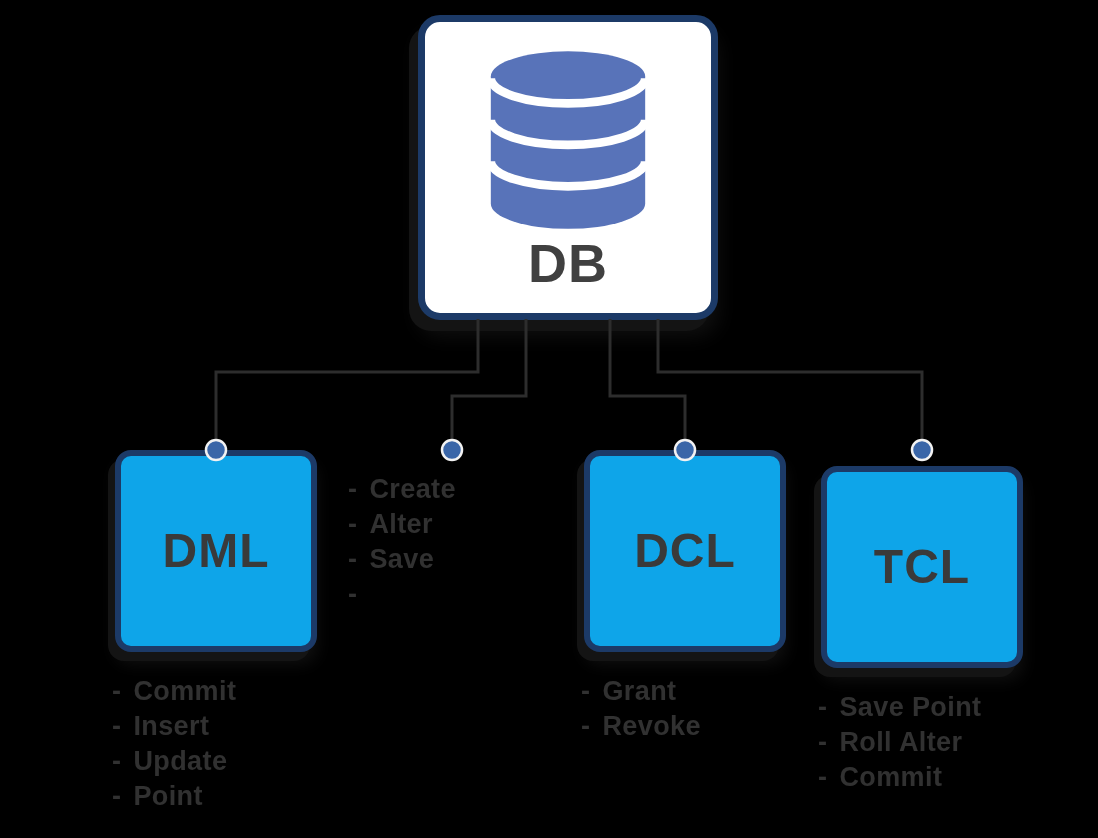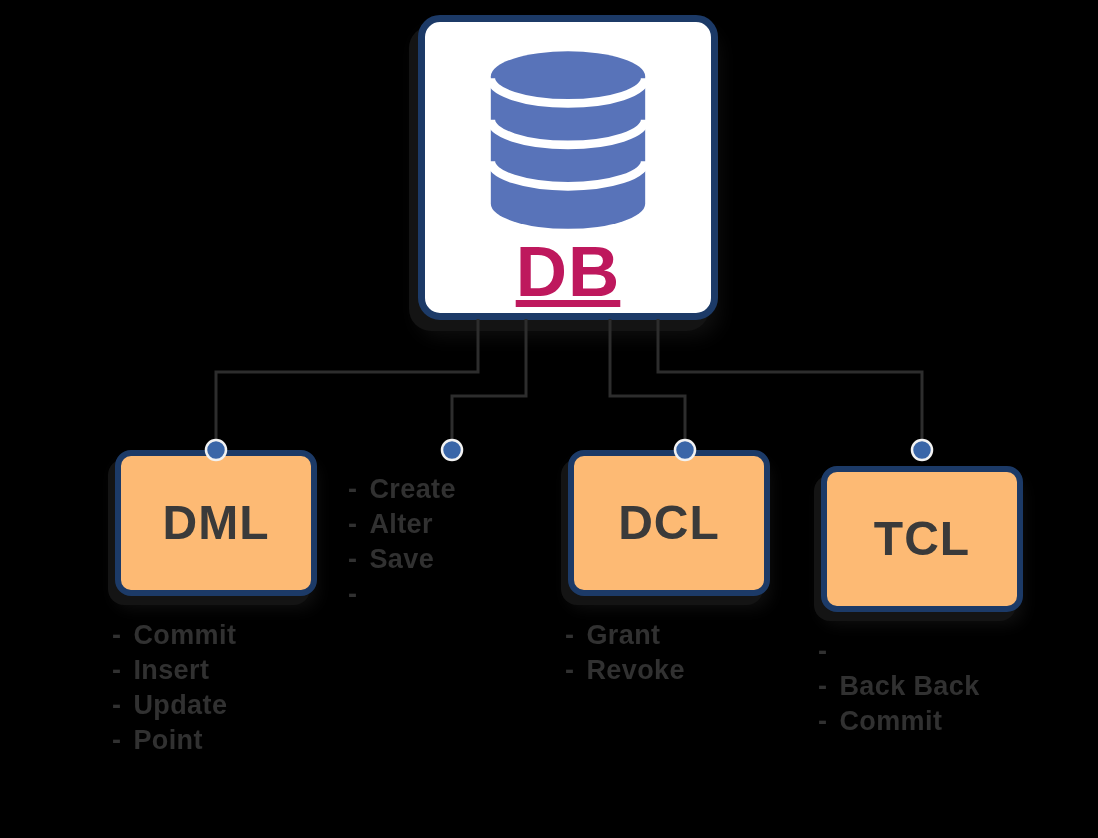--- a/index.html
+++ b/index.html
@@ -33,26 +33,25 @@
     align-items: center;
     z-index: 2;
   }
   .db-icon {
     margin-top: 26px;
     width: 164px;
     height: 186px;
   }
   .db-label {
     margin-top: 2px;
-    font-size: 71px;
+    font-size: 54px;
     font-weight: 700;
     letter-spacing: 1px;
-    color: #be185d;
+    color: #404040;
     line-height: 1;
-    text-decoration: underline;
   }
 
   
   .connector-layer {
     position: absolute;
     left: 0;
     top: 0;
     width: 1098px;
     height: 838px;
     z-index: 3;
@@ -70,27 +69,27 @@
   }
 
   
   .group {
     position: absolute;
     top: 450px;
     width: 203px;
   }
   .group-0 { left: 115px; }
   .group-1 { left: 351px; }
-  .group-2 { left: 568px; text-align: right; }
+  .group-2 { left: 584px; text-align: right; }
   .group-3 { left: 821px; margin-top: 16px; }
 
   .node-box {
     width: 202px;
-    height: 146px;
-    background: #fdba74;
+    height: 202px;
+    background: #0ea5e9;
     border: 6px solid #1c3a67;
     border-radius: 16px;
     box-sizing: border-box;
     box-shadow: -7px 9px 0 0 #141414, 0 12px 16px rgba(45,45,45,0.35);
     display: flex;
     align-items: center;
     justify-content: center;
     z-index: 2;
     position: relative;
   }
@@ -196,24 +195,25 @@
     </ul>
   </div>
 
   <div class="group group-3">
     <div class="node-box">
       <span class="node-label">TCL</span>
     </div>
     <ul class="cmd-list">
       <li class="cmd-item">
           <span class="cmd-bullet">-</span>
-        </li>
-      <li class="cmd-item">
-          <span class="cmd-bullet">-</span>
-          <span>Back Back</span>
+          <span>Save Point</span>
+        </li>
+      <li class="cmd-item">
+          <span class="cmd-bullet">-</span>
+          <span>Roll Alter</span>
         </li>
       <li class="cmd-item">
           <span class="cmd-bullet">-</span>
           <span>Commit</span>
         </li>
     </ul>
   </div>
 
   <svg class="connector-layer" viewBox="0 0 1098 838" aria-hidden="true">
     <path class="connector-line" d="M478 319 L478 372 L216 372 L216 444"></path>

